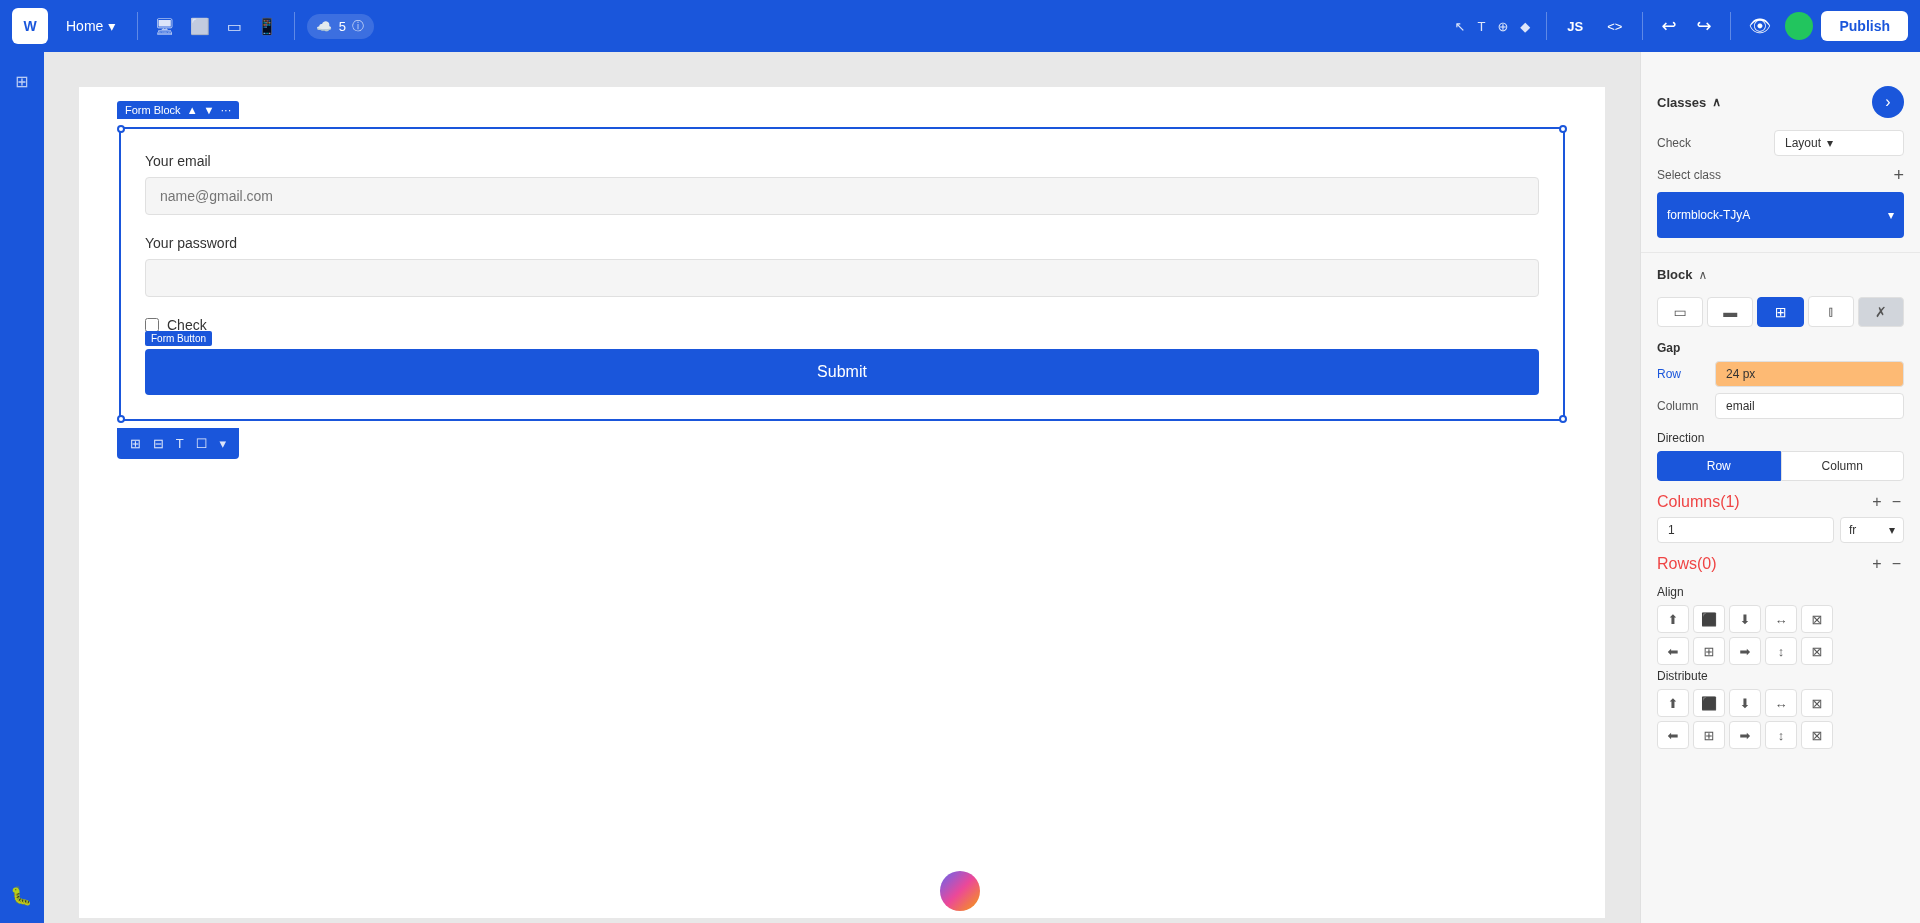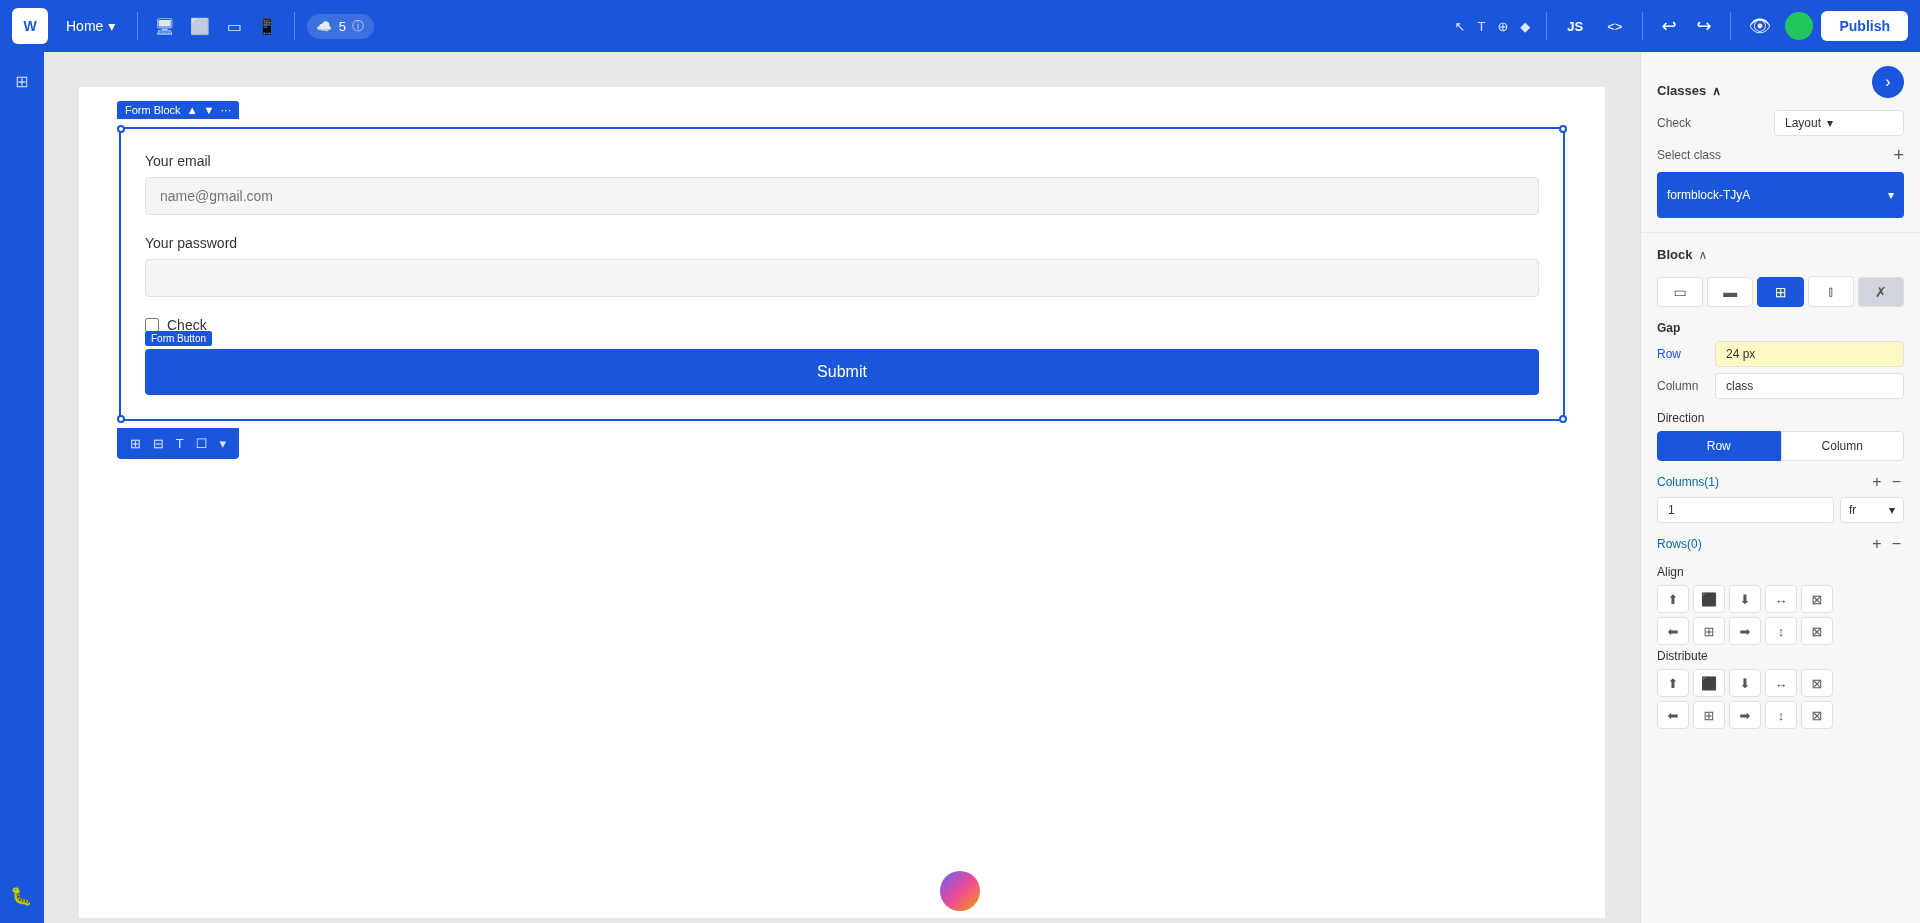--- a/index.html
+++ b/index.html
@@ -240,22 +240,23 @@
       overflow-y: auto;
       padding-bottom: 20px;
     }
 
     
     .panel-section {
       border-bottom: 1px solid #e8e8e8;
       padding: 14px 16px;
     }
     .panel-section-header {
-      display: flex; align-items: flex-end; justify-content: space-between;
+      display: flex; align-items: center; justify-content: space-between;
       margin-bottom: 12px;
+      margin-top: 20px;
     }
     .panel-section-title {
       font-size: 13px; font-weight: 600; color: #333;
       display: flex; align-items: center; gap: 6px;
     }
     .panel-add-btn {
       background: none; border: none; cursor: pointer;
       font-size: 18px; color: #555; line-height: 1;
     }
 
@@ -326,21 +327,21 @@
 
     
     .gap-section { margin-bottom: 12px; }
     .gap-label { font-size: 12px; font-weight: 600; color: #333; margin-bottom: 6px; }
     .gap-row {
       display: flex; align-items: center; gap: 8px; margin-bottom: 6px;
     }
     .gap-row-label { font-size: 12px; color: #1a56db; min-width: 50px; }
     .gap-input {
       flex: 1;
-      background: #fef9c3;
+      background: #fdba74;
       border: 1px solid #e0e0e0;
       border-radius: 4px;
       padding: 5px 10px;
       font-size: 12px;
       color: #333;
       outline: none;
     }
     .gap-row-label-normal { font-size: 12px; color: #555; min-width: 50px; }
     .gap-value-normal {
       flex: 1;
@@ -372,21 +373,21 @@
     }
     .direction-btn:first-child { border-radius: 4px 0 0 4px; }
     .direction-btn:last-child { border-radius: 0 4px 4px 0; }
 
     
     .col-row-section { margin-bottom: 12px; }
     .col-row-header {
       display: flex; align-items: center; justify-content: space-between;
       margin-bottom: 6px;
     }
-    .col-row-label { font-size: 12px; color: #0369a1; }
+    .col-row-label { font-size: 16px; color: #ef4444; }
     .col-row-controls { display: flex; gap: 4px; }
     .col-row-btn {
       background: none; border: none; cursor: pointer;
       font-size: 16px; color: #555; padding: 0 3px;
     }
     .col-row-input-group {
       display: flex; gap: 6px;
     }
     .col-row-input {
       flex: 1;
@@ -634,21 +635,21 @@
 
       <div class="gap-section">
         <div class="gap-label">Gap</div>
         <div class="gap-row">
           <span class="gap-row-label">Row</span>
           <input class="gap-input" type="text" value="24 px" style="">
         </div>
         <div class="gap-row">
           <span class="gap-row-label-normal">Column</span>
           <div class="gap-value-normal">
-            <span>class</span>
+            <span>email</span>
           </div>
         </div>
       </div>
 
       <div class="direction-section">
         <div class="direction-label">Direction</div>
         <div class="direction-row">
           <button class="direction-btn active">Row</button>
           <button class="direction-btn">Column</button>
         </div>

